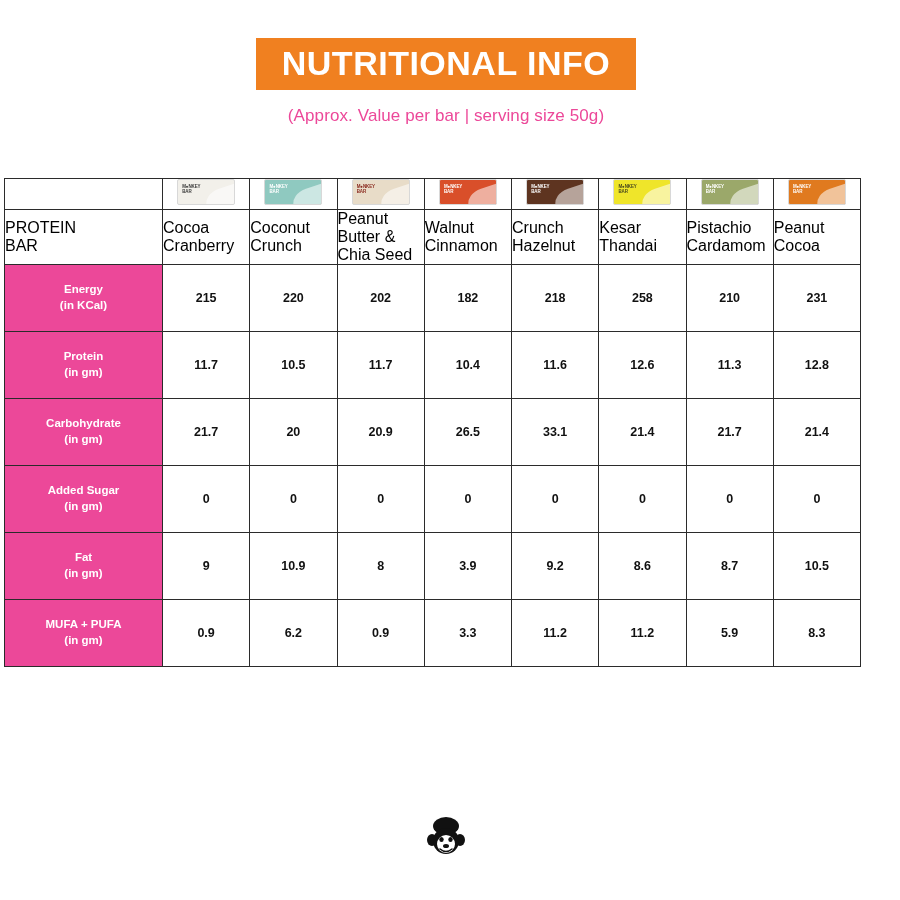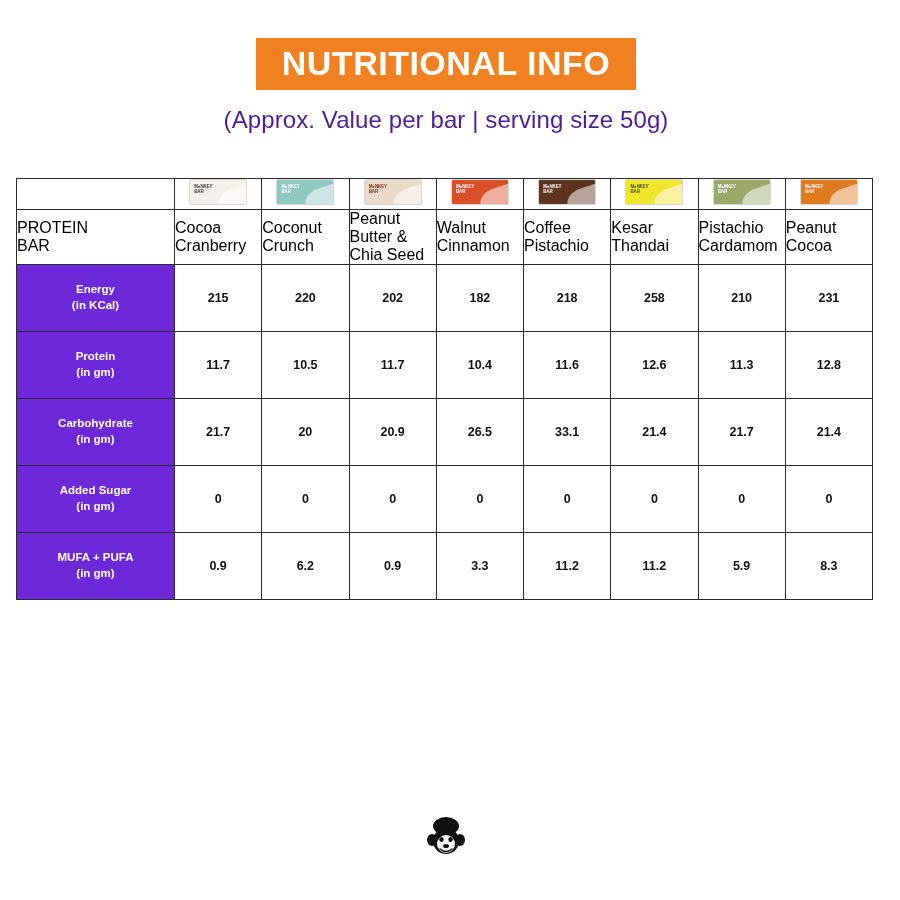--- a/index.html
+++ b/index.html
@@ -29,29 +29,29 @@
     background: #F08020;
     color: #ffffff;
     font-size: 34px;
     font-weight: bold;
     letter-spacing: 0.5px;
     padding: 8px 26px 10px 26px;
     line-height: 1;
   }
   .subtitle {
     margin-top: 16px;
-    font-size: 24px;
-    color: #4c1d95;
+    font-size: 17px;
+    color: #ec4899;
     letter-spacing: 0.1px;
   }
 
   
   .table-wrap {
     position: absolute;
-    left: 16px;
+    left: 4px;
     top: 178px;
     width: 856px;
   }
   table.nutri {
     width: 856px;
     border-collapse: collapse;
     table-layout: fixed;
   }
   table.nutri td, table.nutri th {
     border: 1.5px solid #2b2b2b;
@@ -90,21 +90,21 @@
     right: -6px;
     bottom: -10px;
     width: 34px;
     height: 26px;
     background: rgba(255,255,255,0.55);
     transform: rotate(-18deg);
     border-radius: 50% 0 0 0;
   }
 
   tbody .row-label {
-    background: #6d28d9;
+    background: #ec4899;
     color: #ffffff;
     font-size: 11.5px;
     font-weight: bold;
     text-align: center;
     line-height: 1.35;
     height: 67px;
     padding: 3px 4px;
   }
   tbody .val {
     background: #ffffff;
@@ -203,21 +203,21 @@
             </span>
           </td>
         </tr>
 
         <tr>
           <td class="head-left">PROTEIN<br>BAR</td>
           <td class="head-cell">Cocoa Cranberry</td>
           <td class="head-cell">Coconut Crunch</td>
           <td class="head-cell">Peanut Butter &amp; Chia Seed</td>
           <td class="head-cell">Walnut Cinnamon</td>
-          <td class="head-cell">Coffee Pistachio</td>
+          <td class="head-cell">Crunch Hazelnut</td>
           <td class="head-cell">Kesar Thandai</td>
           <td class="head-cell">Pistachio Cardamom</td>
           <td class="head-cell">Peanut Cocoa</td>
         </tr>
 
         <tr>
           <td class="row-label">Energy<br>(in KCal)</td>
           <td class="val">215</td>
           <td class="val">220</td>
           <td class="val">202</td>
@@ -258,20 +258,31 @@
           <td class="val">0</td>
           <td class="val">0</td>
           <td class="val">0</td>
           <td class="val">0</td>
           <td class="val">0</td>
           <td class="val">0</td>
           <td class="val">0</td>
           <td class="val">0</td>
         </tr>
 
+        <tr>
+          <td class="row-label">Fat<br>(in gm)</td>
+          <td class="val">9</td>
+          <td class="val">10.9</td>
+          <td class="val">8</td>
+          <td class="val">3.9</td>
+          <td class="val">9.2</td>
+          <td class="val">8.6</td>
+          <td class="val">8.7</td>
+          <td class="val">10.5</td>
+        </tr>
 
         <tr>
           <td class="row-label">MUFA + PUFA<br>(in gm)</td>
           <td class="val">0.9</td>
           <td class="val">6.2</td>
           <td class="val">0.9</td>
           <td class="val">3.3</td>
           <td class="val">11.2</td>
           <td class="val">11.2</td>
           <td class="val">5.9</td>

